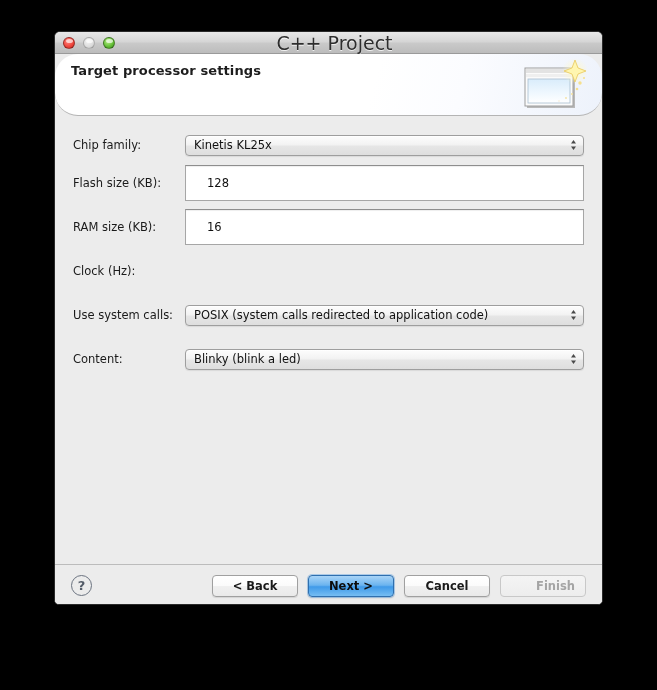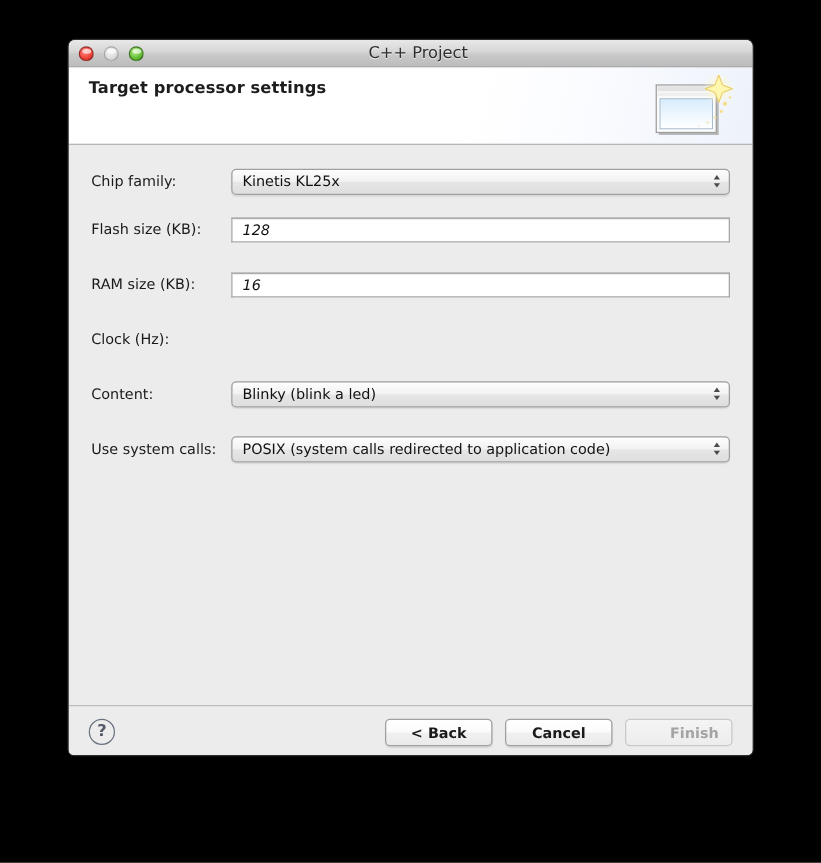--- a/index.html
+++ b/index.html
@@ -53,34 +53,35 @@
     background: rgba(255,255,255,0.65);
   }
   .light.close  { background: radial-gradient(circle at 40% 32%, #ff8a82 0%, #f0453c 58%, #c12a22 100%); }
   .light.min    { background: radial-gradient(circle at 40% 32%, #f4f4f4 0%, #dcdcdc 60%, #bdbdbd 100%); border-color: rgba(0,0,0,0.22); }
   .light.zoom   { background: radial-gradient(circle at 40% 32%, #b9f08b 0%, #6cc githubfallback 0%, #64bf36 58%, #3f8c22 100%); }
   .light.zoom   { background: radial-gradient(circle at 40% 32%, #b9f08b 0%, #64bf36 58%, #3f8c22 100%); }
   #window-title {
     position: absolute;
     left: 0; right: 0;
     text-align: center;
-    font-size: 13px;
+    font-size: 19px;
     color: #2e2e2e;
     text-shadow: 0 1px 0 rgba(255,255,255,0.75);
     pointer-events: none;
     margin-left: 12px;
   }
 
   
   #header {
     position: relative;
     height: 62px;
     background: linear-gradient(105deg, #ffffff 0%, #ffffff 58%, #fbfcff 74%, #edf2fb 100%);
     border-bottom: 1px solid #b4b4b4;
     padding: 9px 0 0 16px;
+    border-radius: 23px;
   }
   #header-title {
     font-size: 13px;
     font-weight: bold;
     color: #1d1d1d;
     letter-spacing: 0.1px;
   }
   #header-desc {
     margin-top: 8px;
     margin-left: 9px;
@@ -111,32 +112,31 @@
     width: 112px;
     flex: 0 0 112px;
     font-size: 11.5px;
     color: #1a1a1a;
   }
   .field { flex: 1 1 auto; }
 
   
   input.textfield {
     width: 100%;
-    height: 20px;
+    height: 36px;
     background: #ffffff;
     border: 1px solid #a6a6a6;
     border-top-color: #8e8e8e;
     border-radius: 0;
     font-family: "DejaVu Sans", "Liberation Sans", sans-serif;
     font-size: 11.5px;
     color: #111111;
-    padding: 0 8px;
+    padding: 0 21px;
     outline: none;
     box-shadow: inset 0 1px 1px rgba(0,0,0,0.07);
-    font-style: italic;
   }
 
   
   .popup {
     position: relative;
     height: 21px;
     background: linear-gradient(to bottom, #fdfdfd 0%, #f2f2f2 48%, #e6e6e6 52%, #dedede 100%);
     border: 1px solid #9e9e9e;
     border-radius: 4px;
     box-shadow: 0 1px 0 rgba(255,255,255,0.7) inset, 0 1px 1px rgba(0,0,0,0.08);
@@ -294,49 +294,50 @@
       <div class="field">
         <input class="textfield" type="text" readonly="" value="16" style="">
       </div>
     </div>
 
     <div class="row tall">
       <div class="label">Clock (Hz):</div>
     </div>
 
     <div class="row tall">
+      <div class="label">Use system calls:</div>
+      <div class="field">
+        <div class="popup">
+          <span>POSIX (system calls redirected to application code)</span>
+          <svg class="stepper" viewBox="0 0 7 13">
+            <path d="M3.5 1.5 L6 5 L1 5 Z" fill="#4a4a4a"></path>
+            <path d="M3.5 11.5 L6 8 L1 8 Z" fill="#4a4a4a"></path>
+          </svg>
+        </div>
+      </div>
+    </div>
+
+    <div class="row tall">
       <div class="label">Content:</div>
       <div class="field">
         <div class="popup">
           <span>Blinky (blink a led)</span>
           <svg class="stepper" viewBox="0 0 7 13">
             <path d="M3.5 1.5 L6 5 L1 5 Z" fill="#4a4a4a"></path>
             <path d="M3.5 11.5 L6 8 L1 8 Z" fill="#4a4a4a"></path>
           </svg>
         </div>
       </div>
     </div>
 
-    <div class="row tall">
-      <div class="label">Use system calls:</div>
-      <div class="field">
-        <div class="popup">
-          <span>POSIX (system calls redirected to application code)</span>
-          <svg class="stepper" viewBox="0 0 7 13">
-            <path d="M3.5 1.5 L6 5 L1 5 Z" fill="#4a4a4a"></path>
-            <path d="M3.5 11.5 L6 8 L1 8 Z" fill="#4a4a4a"></path>
-          </svg>
-        </div>
-      </div>
-    </div>
-
   </div>
 
   <div id="footer">
     <div id="help-button">?</div>
     <div id="buttons">
       <button class="btn">&lt; Back</button>
+      <button class="btn default">Next &gt;</button>
       <button class="btn">Cancel</button>
       <button class="btn disabled" disabled="">Finish</button>
     </div>
   </div>
 
 </div>
 
 </body></html>

